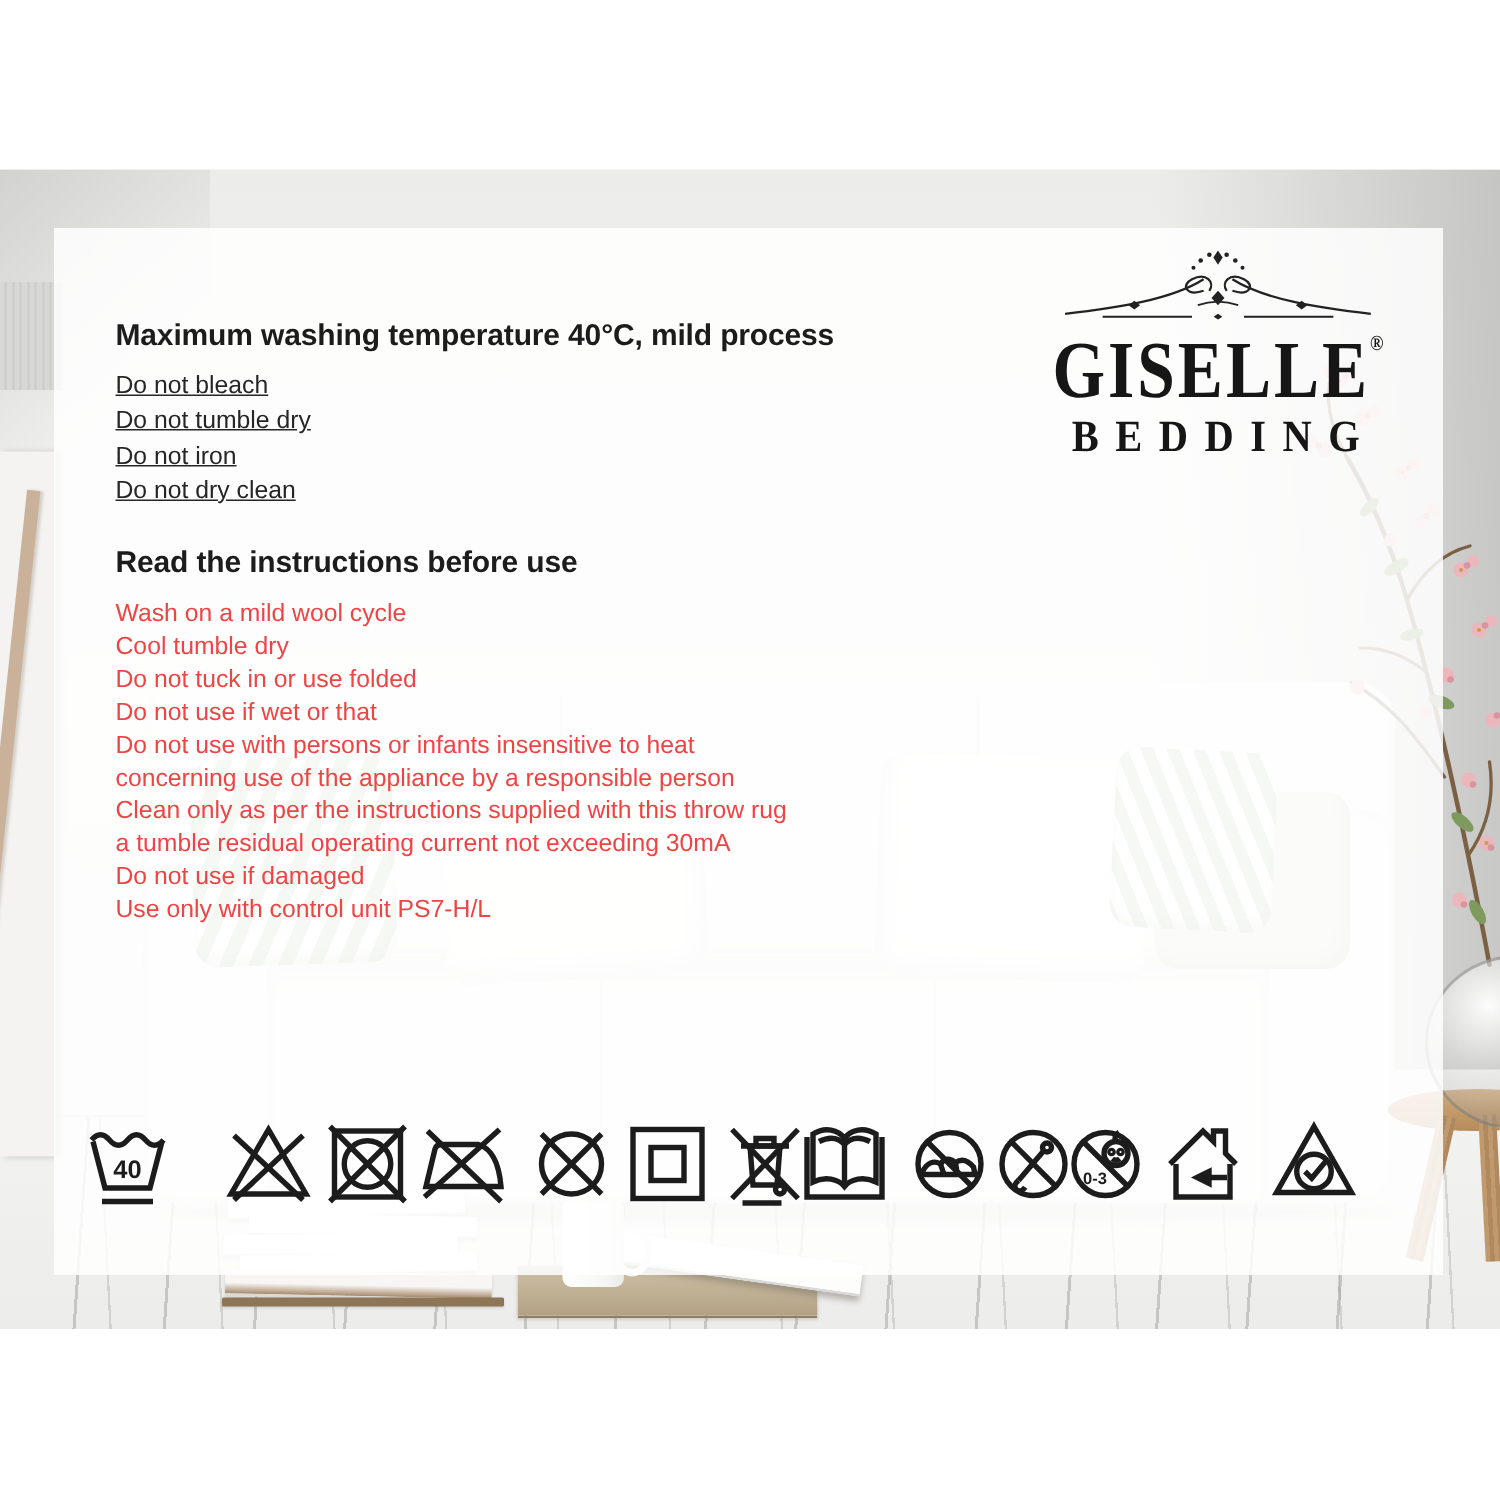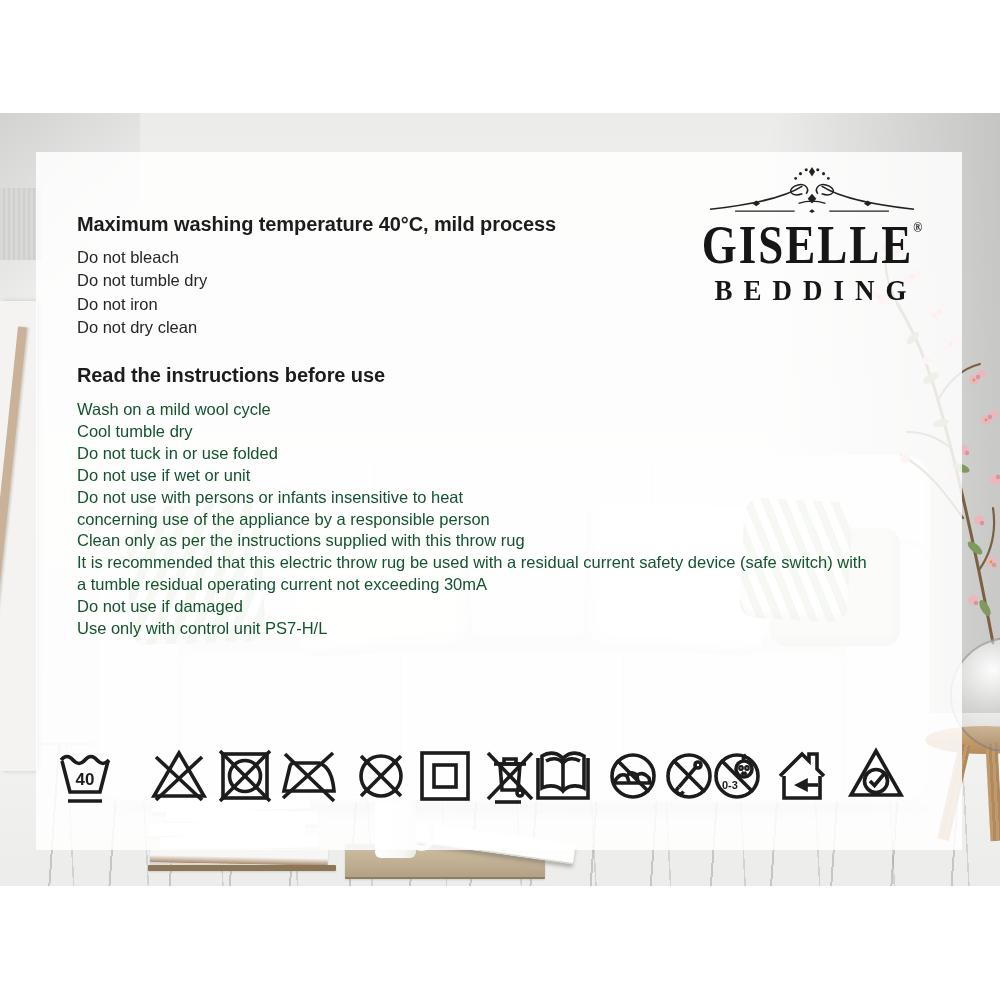--- a/index.html
+++ b/index.html
@@ -64,22 +64,22 @@
          border-radius:50%;}
   
   .overlay{position:absolute;left:36px;top:152px;width:926px;height:698px;
          background:rgba(255,255,255,.85);}
   
   .content{position:absolute;left:0;top:0;width:1000px;height:1000px;}
   .h1{position:absolute;left:77px;top:213px;font-size:20px;font-weight:bold;letter-spacing:-.1px;
       color:#1c1c1c;white-space:nowrap;}
   .h2{position:absolute;left:77px;top:364px;font-size:20px;font-weight:bold;letter-spacing:-.1px;
       color:#1c1c1c;white-space:nowrap;}
-  .list1{position:absolute;left:77px;top:246px;font-size:16.5px;line-height:23.3px;color:#262626;white-space:nowrap;}
-  .list2{position:absolute;left:77px;top:399px;font-size:16.5px;line-height:21.9px;color:#14532d;white-space:nowrap;}
+  .list1{position:absolute;left:77px;top:246px;font-size:16.5px;line-height:23.3px;color:#262626;white-space:nowrap;text-decoration:underline;}
+  .list2{position:absolute;left:77px;top:399px;font-size:16.5px;line-height:21.9px;color:#ef4444;white-space:nowrap;}
   .logo{position:absolute;left:688px;top:165px;width:248px;text-align:center;color:#161616;}
   .brand-name{font-family:"Liberation Serif","DejaVu Serif",serif;font-size:45px;font-weight:600;
       letter-spacing:2px;line-height:1.02;transform:scale(1,1.2);transform-origin:center top;white-space:nowrap;}
   .brand-name .reg{font-size:12px;vertical-align:26px;letter-spacing:0;}
   .brand-sub{font-family:"Liberation Serif","DejaVu Serif",serif;font-size:27px;font-weight:bold;
       letter-spacing:11px;margin-top:10px;padding-left:8px;transform:scale(1,1.1);white-space:nowrap;}
   .symrow{position:absolute;left:0;top:744px;width:1000px;height:64px;}
   .sym{position:absolute;top:0;width:62px;height:64px;}
   .sym svg{width:100%;height:100%;}
   .sym path,.sym line,.sym rect,.sym circle,.sym polyline{fill:none;stroke:#1c1c1c;stroke-width:3.6;stroke-linejoin:miter;}
@@ -240,25 +240,24 @@
       <div>Do not tumble dry</div>
       <div>Do not iron</div>
       <div>Do not dry clean</div>
     </div>
 
     <div class="h2">Read the instructions before use</div>
     <div class="list2">
       <div>Wash on a mild wool cycle</div>
       <div>Cool tumble dry</div>
       <div>Do not tuck in or use folded</div>
-      <div>Do not use if wet or unit</div>
+      <div>Do not use if wet or that</div>
       <div>Do not use with persons or infants insensitive to heat</div>
       <div>concerning use of the appliance by a responsible person</div>
       <div>Clean only as per the instructions supplied with this throw rug</div>
-      <div>It is recommended that this electric throw rug be used with a residual current safety device (safe switch) with</div>
       <div>a tumble residual operating current not exceeding 30mA</div>
       <div>Do not use if damaged</div>
       <div>Use only with control unit PS7-H/L</div>
     </div>
 
     <div class="symrow">
 
       <span class="sym" style="left:54px">
         <svg viewBox="0 0 60 64">
           <path d="M6 16 Q12 9 18 16 Q24 23 30 16 Q36 9 42 16 Q48 23 54 16"></path>

